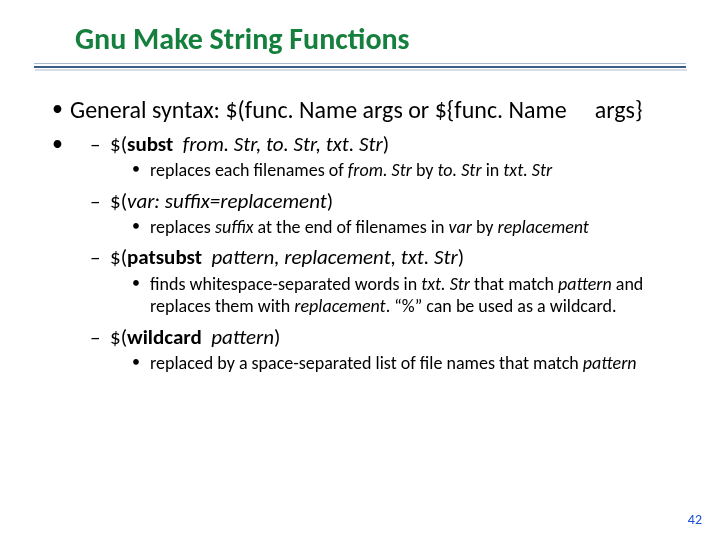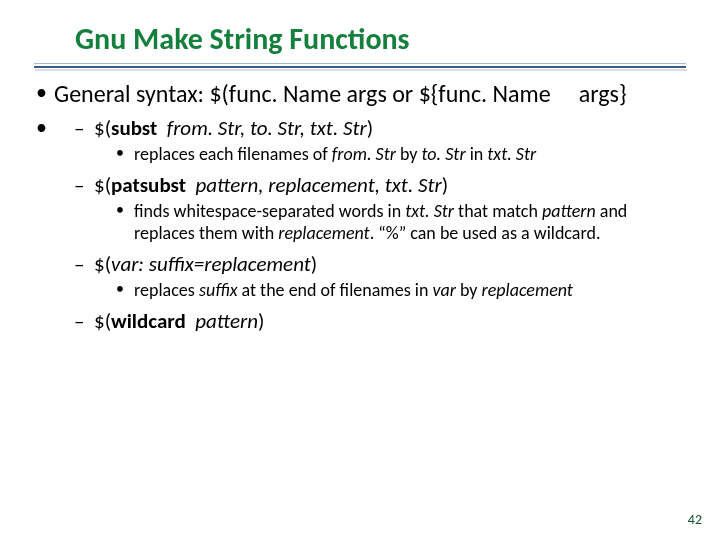--- a/index.html
+++ b/index.html
@@ -38,21 +38,21 @@
   .rule .line2 { position:absolute; left:0; top:3px; width:100%; height:2px; background:#3b5e88; }
   .rule .shadow { position:absolute; left:1px; top:6px; width:100%; height:2px; background:#d7dee6; filter:blur(0.5px);}
   .body {
     position: absolute;
     left: 34px;
     top: 80px;
     width: 652px;
     font-size: 18px;
   }
   ul.lvl1 {
-    margin: 0;
+    margin: 16px;
     padding-left: 20px;
     list-style: none;
   }
   ul.lvl1 > li {
     position: relative;
     padding-left: 0;
     margin-bottom: 2px;
     font-size: 24px;
     line-height: 1.2;
   }
@@ -103,21 +103,21 @@
     top: 0;
     font-size: 16px;
     color: #000;
   }
   .code { font-family: Calibri, Arial, sans-serif; }
   .pagenum {
     position: absolute;
     right: 18px;
     bottom: 12px;
     font-size: 14px;
-    color: #14532d;
+    color: #1d4ed8;
   }
   i { font-style: italic; }
   b { font-weight: 700; }
 </style>
 </head>
 <body>
 
 <div class="slide">
 
   <div class="title">Gnu Make String Functions</div>
@@ -139,39 +139,44 @@
           <li>
             <span>$(</span><b>subst</b><span>&nbsp;&nbsp;</span><i>from. Str, to. Str, txt. Str</i><span>)</span>
             <ul class="lvl3">
               <li>
                 <span>replaces each filenames of </span><i>from. Str </i><span>by </span><i>to. Str </i><span>in </span><i>txt. Str</i>
               </li>
             </ul>
           </li>
 
           <li>
+            <span>$(</span><i>var: suffix=replacement</i><span>)</span>
+            <ul class="lvl3">
+              <li>
+                <span>replaces </span><i>suffix </i><span>at the end of filenames in </span><i>var </i><span>by </span><i>replacement</i>
+              </li>
+            </ul>
+          </li>
+
+          <li>
             <span>$(</span><b>patsubst</b><span>&nbsp;&nbsp;</span><i>pattern, replacement, txt. Str</i><span>)</span>
             <ul class="lvl3">
               <li>
                 <span>finds whitespace-separated words in </span><i>txt. Str </i><span>that match </span><i>pattern </i><span>and replaces them with </span><i>replacement</i><span>.  “%” can be used as a wildcard.</span>
               </li>
             </ul>
           </li>
 
           <li>
-            <span>$(</span><i>var: suffix=replacement</i><span>)</span>
+            <span>$(</span><b>wildcard</b><span>&nbsp;&nbsp;</span><i>pattern</i><span>)</span>
             <ul class="lvl3">
               <li>
-                <span>replaces </span><i>suffix </i><span>at the end of filenames in </span><i>var </i><span>by </span><i>replacement</i>
+                <span>replaced by a space-separated list of file names that match </span><i>pattern</i>
               </li>
             </ul>
-          </li>
-
-          <li>
-            <span>$(</span><b>wildcard</b><span>&nbsp;&nbsp;</span><i>pattern</i><span>)</span>
           </li>
 
         </ul>
       </li>
     </ul>
   </div>
 
   <div class="pagenum">42</div>
 </div>
 

